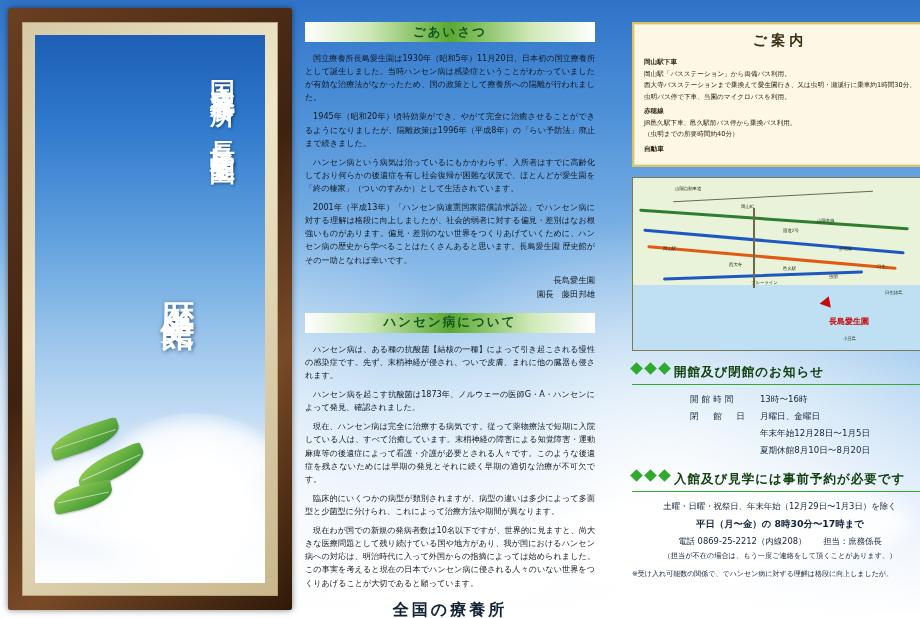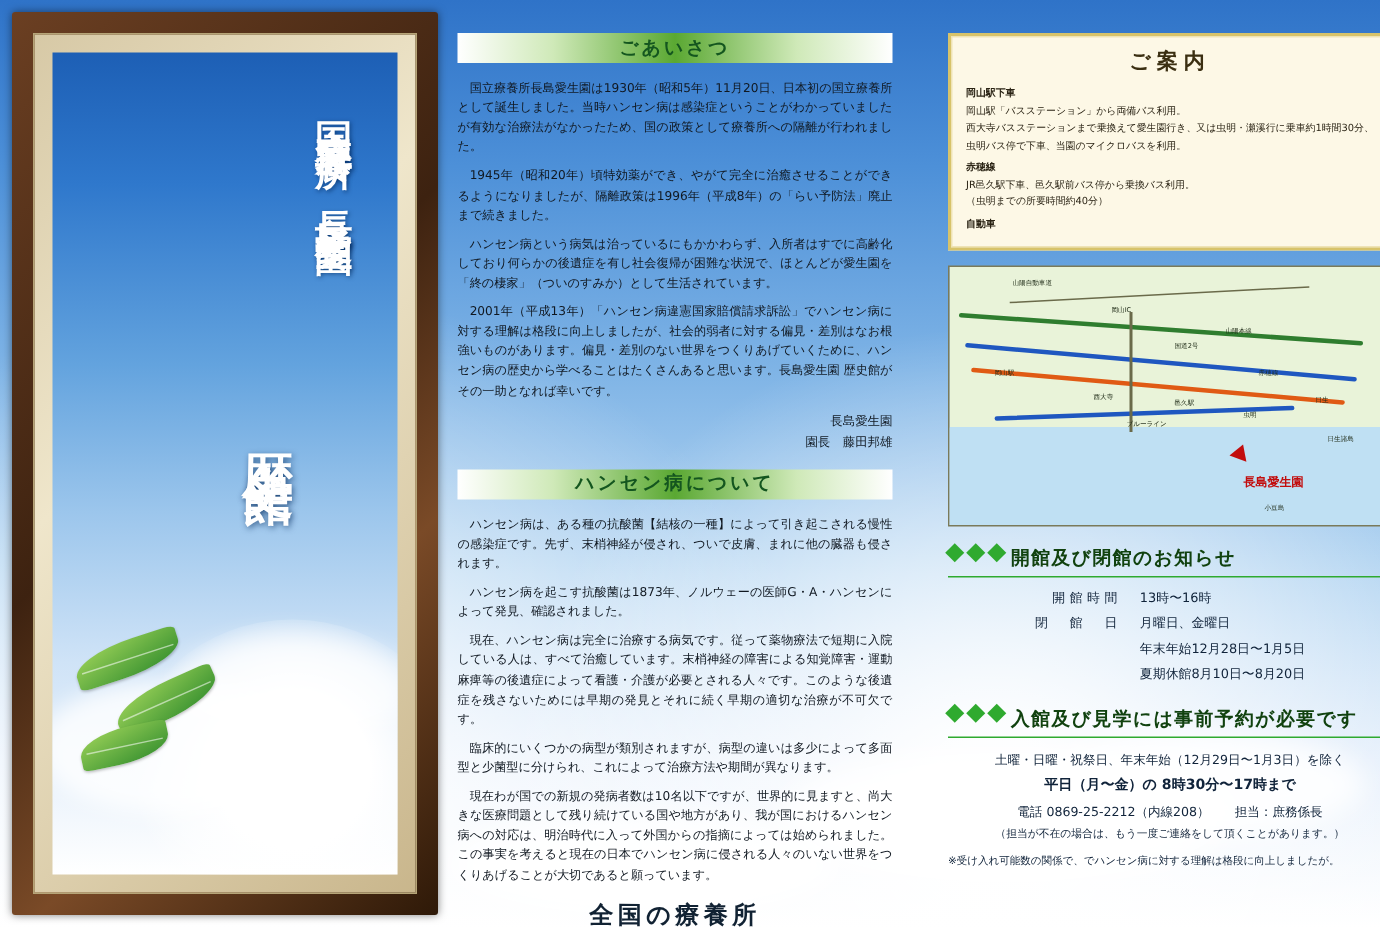--- a/index.html
+++ b/index.html
@@ -95,21 +95,21 @@
   .rm-txt{position:absolute;font-size:4.4px;color:#1e2a16;}
   .rm-red{position:absolute;font-size:8px;font-weight:bold;color:#c20d0d;}
   .arrow{position:absolute;width:0;height:0;border-left:6px solid transparent;border-right:6px solid transparent;border-top:10px solid #c20d0d;}
   .diamond-head{display:flex;align-items:flex-start;gap:5px;margin-top:13px;}
   .dia{width:9px;height:9px;background:#2faa2f;transform:rotate(45deg);flex:none;}
   .dia-title{font-size:12.5px;font-weight:bold;color:#11420f;letter-spacing:1px;}
   .hr-green{height:1px;background:#2faa2f;margin:3px 0 6px;}
   .hours{font-size:8.6px;color:#10233a;line-height:1.95;}
   .hours table{border-collapse:collapse;margin:0 auto;}
   .hours td{padding:0 6px;vertical-align:top;}
-  .hours td.lbl{letter-spacing:3px;white-space:nowrap;text-align:right;}
+  .hours td.lbl{letter-spacing:3px;white-space:nowrap;}
   .reserve{font-size:8.4px;color:#10233a;line-height:1.95;text-align:center;margin-top:4px;}
   .reserve .big{font-size:9.4px;font-weight:bold;}
   .reserve .note{font-size:7.2px;}
   .footnote{font-size:7px;color:#10233a;margin-top:6px;}
 </style>
 </head>
 <body>
 
 <div class="sky-bg"></div>
 <div class="cloud" style="left:520px;bottom:28px;width:300px;height:90px;"></div>

